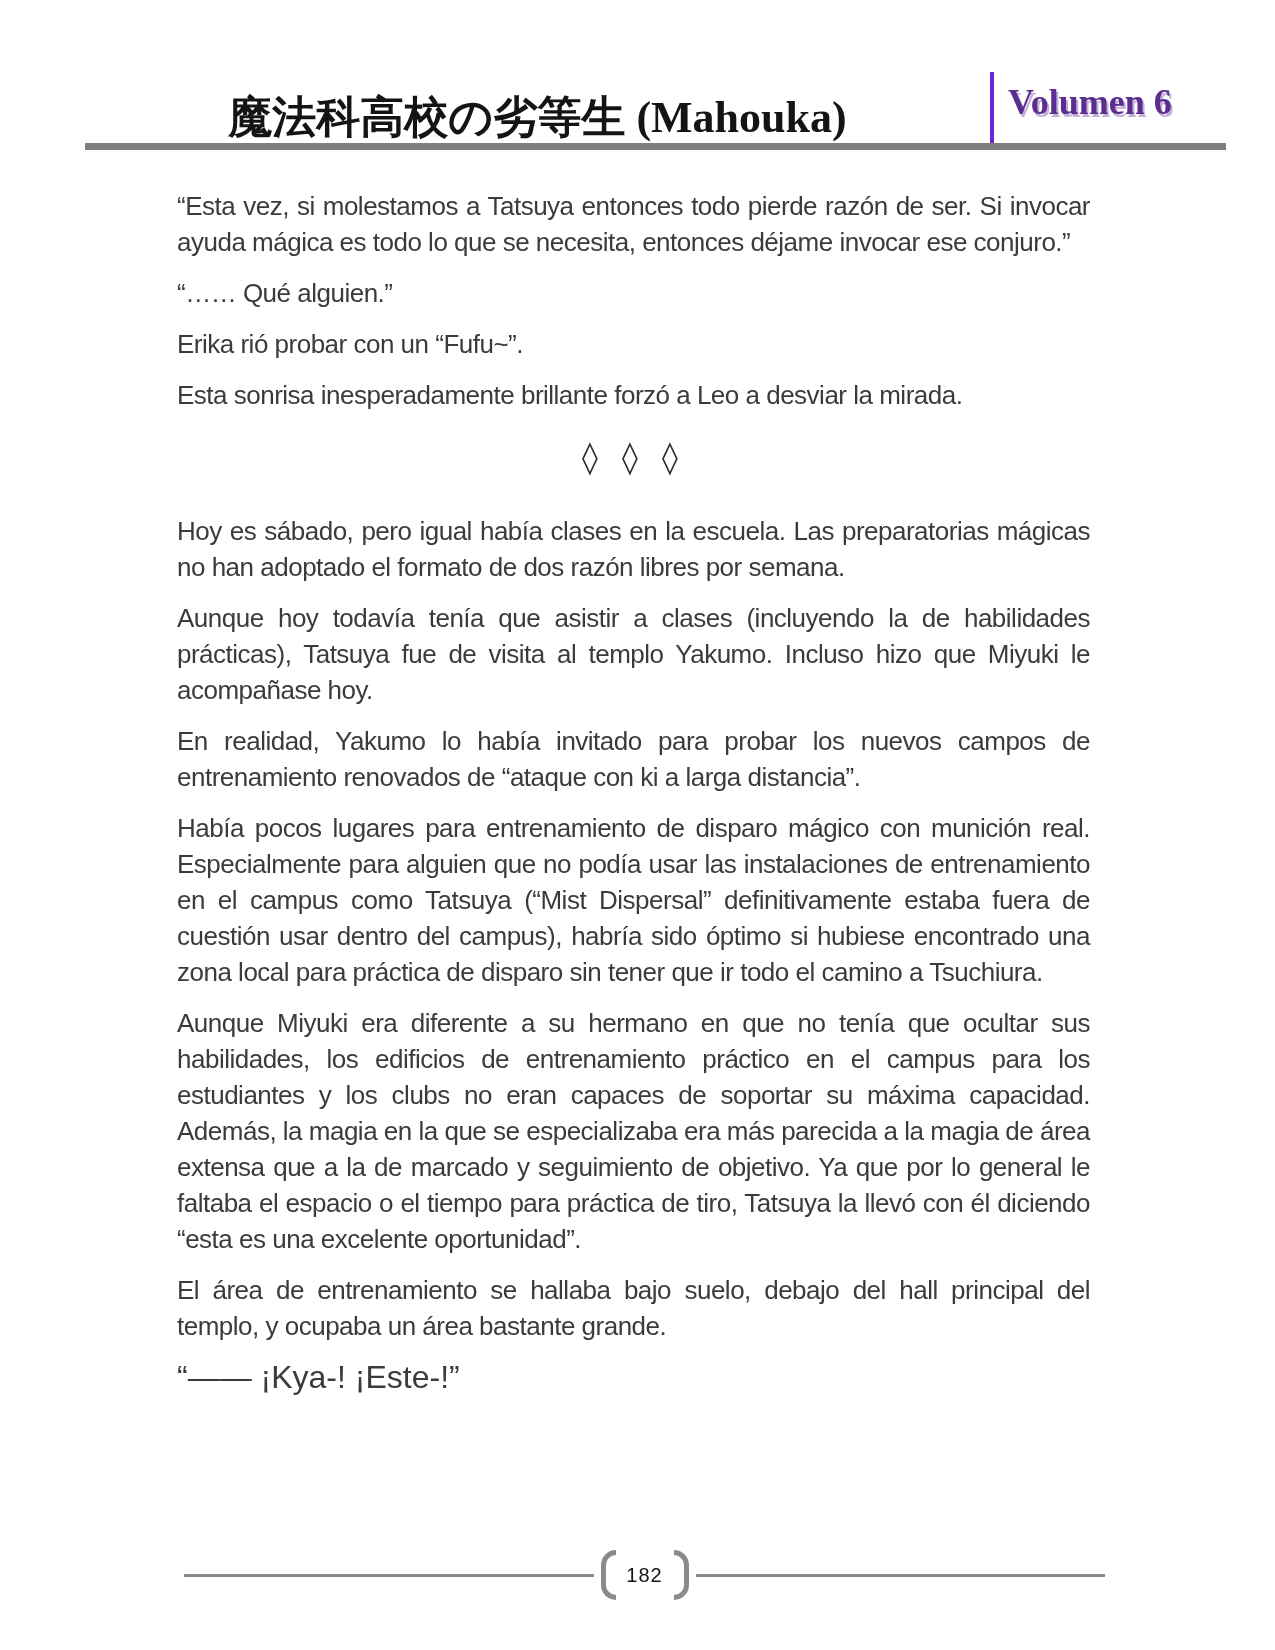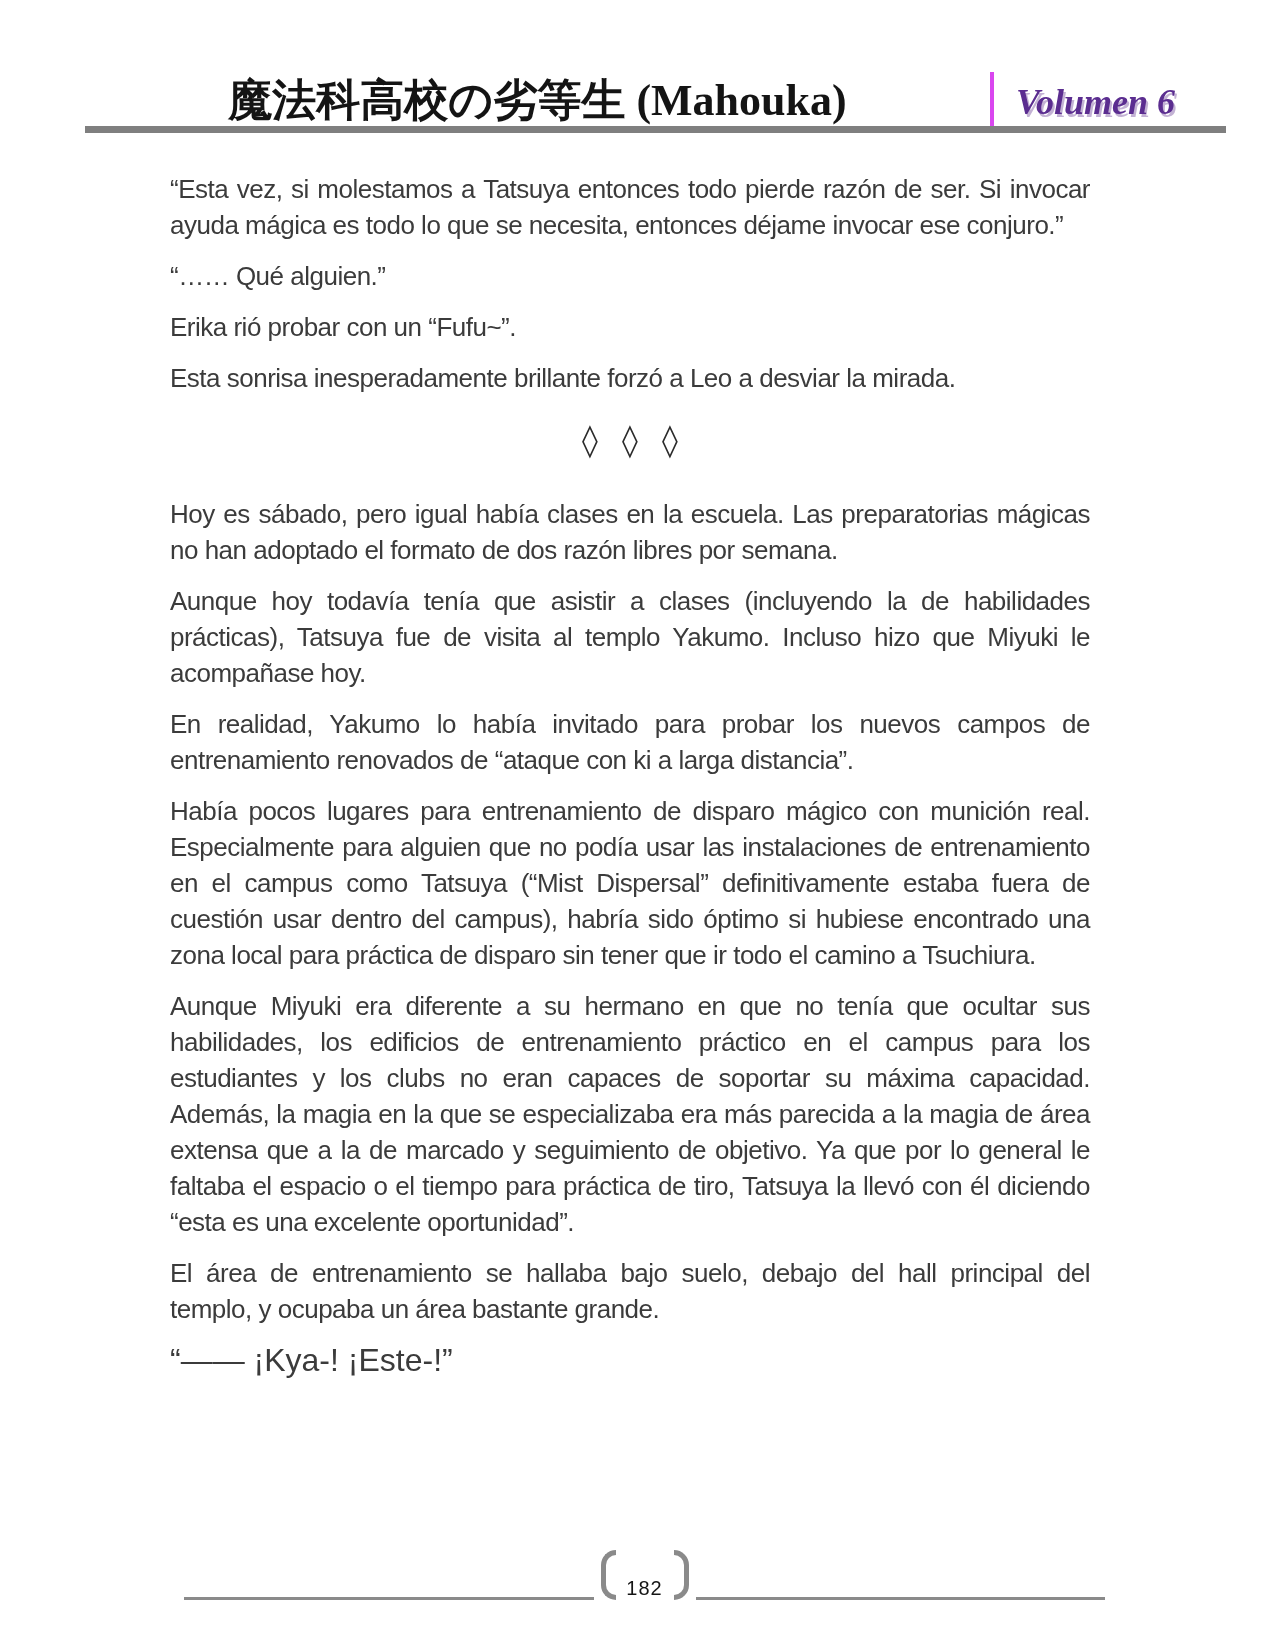--- a/index.html
+++ b/index.html
@@ -22,54 +22,54 @@
     display: flex;
     align-items: stretch;
     border-bottom: 7px solid #7f7f7f;
   }
   .header-left {
     flex: 1;
     display: flex;
     justify-content: center;
     align-items: flex-end;
     padding-top: 76px;
+    margin-top: 17px;
   }
   .page-title {
     margin: 0;
     font-family: "Liberation Serif", serif;
     font-weight: bold;
     font-size: 44px;
     line-height: 50px;
     color: #141414;
     white-space: nowrap;
   }
   .header-right {
     width: 236px;
     margin-top: 72px;
-    border-left: 4px solid #d946ef;
-    padding: 10px 0 0 22px;
+    border-left: 4px solid #6d28d9;
+    padding: 10px 0 0 14px;
     box-sizing: border-box;
-    font-style: italic;
   }
   .volume-label {
     font-family: "Liberation Serif", serif;
     font-weight: bold;
     font-size: 36px;
     line-height: 40px;
     color: #5b2d90;
     text-shadow: 2px 3px 0 #c3b2d4;
     white-space: nowrap;
   }
 
   
   .content {
     margin: 38px 185px 0 170px;
   }
   .content p {
-    margin: 0 0 15px 0;
+    margin: 0 0 15px 7px;
     font-size: 26px;
     line-height: 36px;
     letter-spacing: -0.5px;
     color: #3b3b3b;
     text-align: justify;
   }
   .content p.kya {
     font-size: 32px;
     letter-spacing: 0;
     text-align: left;
@@ -85,21 +85,21 @@
   }
 
   
   .footer {
     position: absolute;
     left: 184px;
     right: 170px;
     top: 1550px;
     height: 50px;
     display: flex;
-    align-items: flex-end;
+    align-items: center;
   }
   .footer-line {
     flex: 1;
     height: 3px;
     background: #8a8a8a;
   }
   .bracket {
     width: 15px;
     height: 50px;
     box-sizing: border-box;

